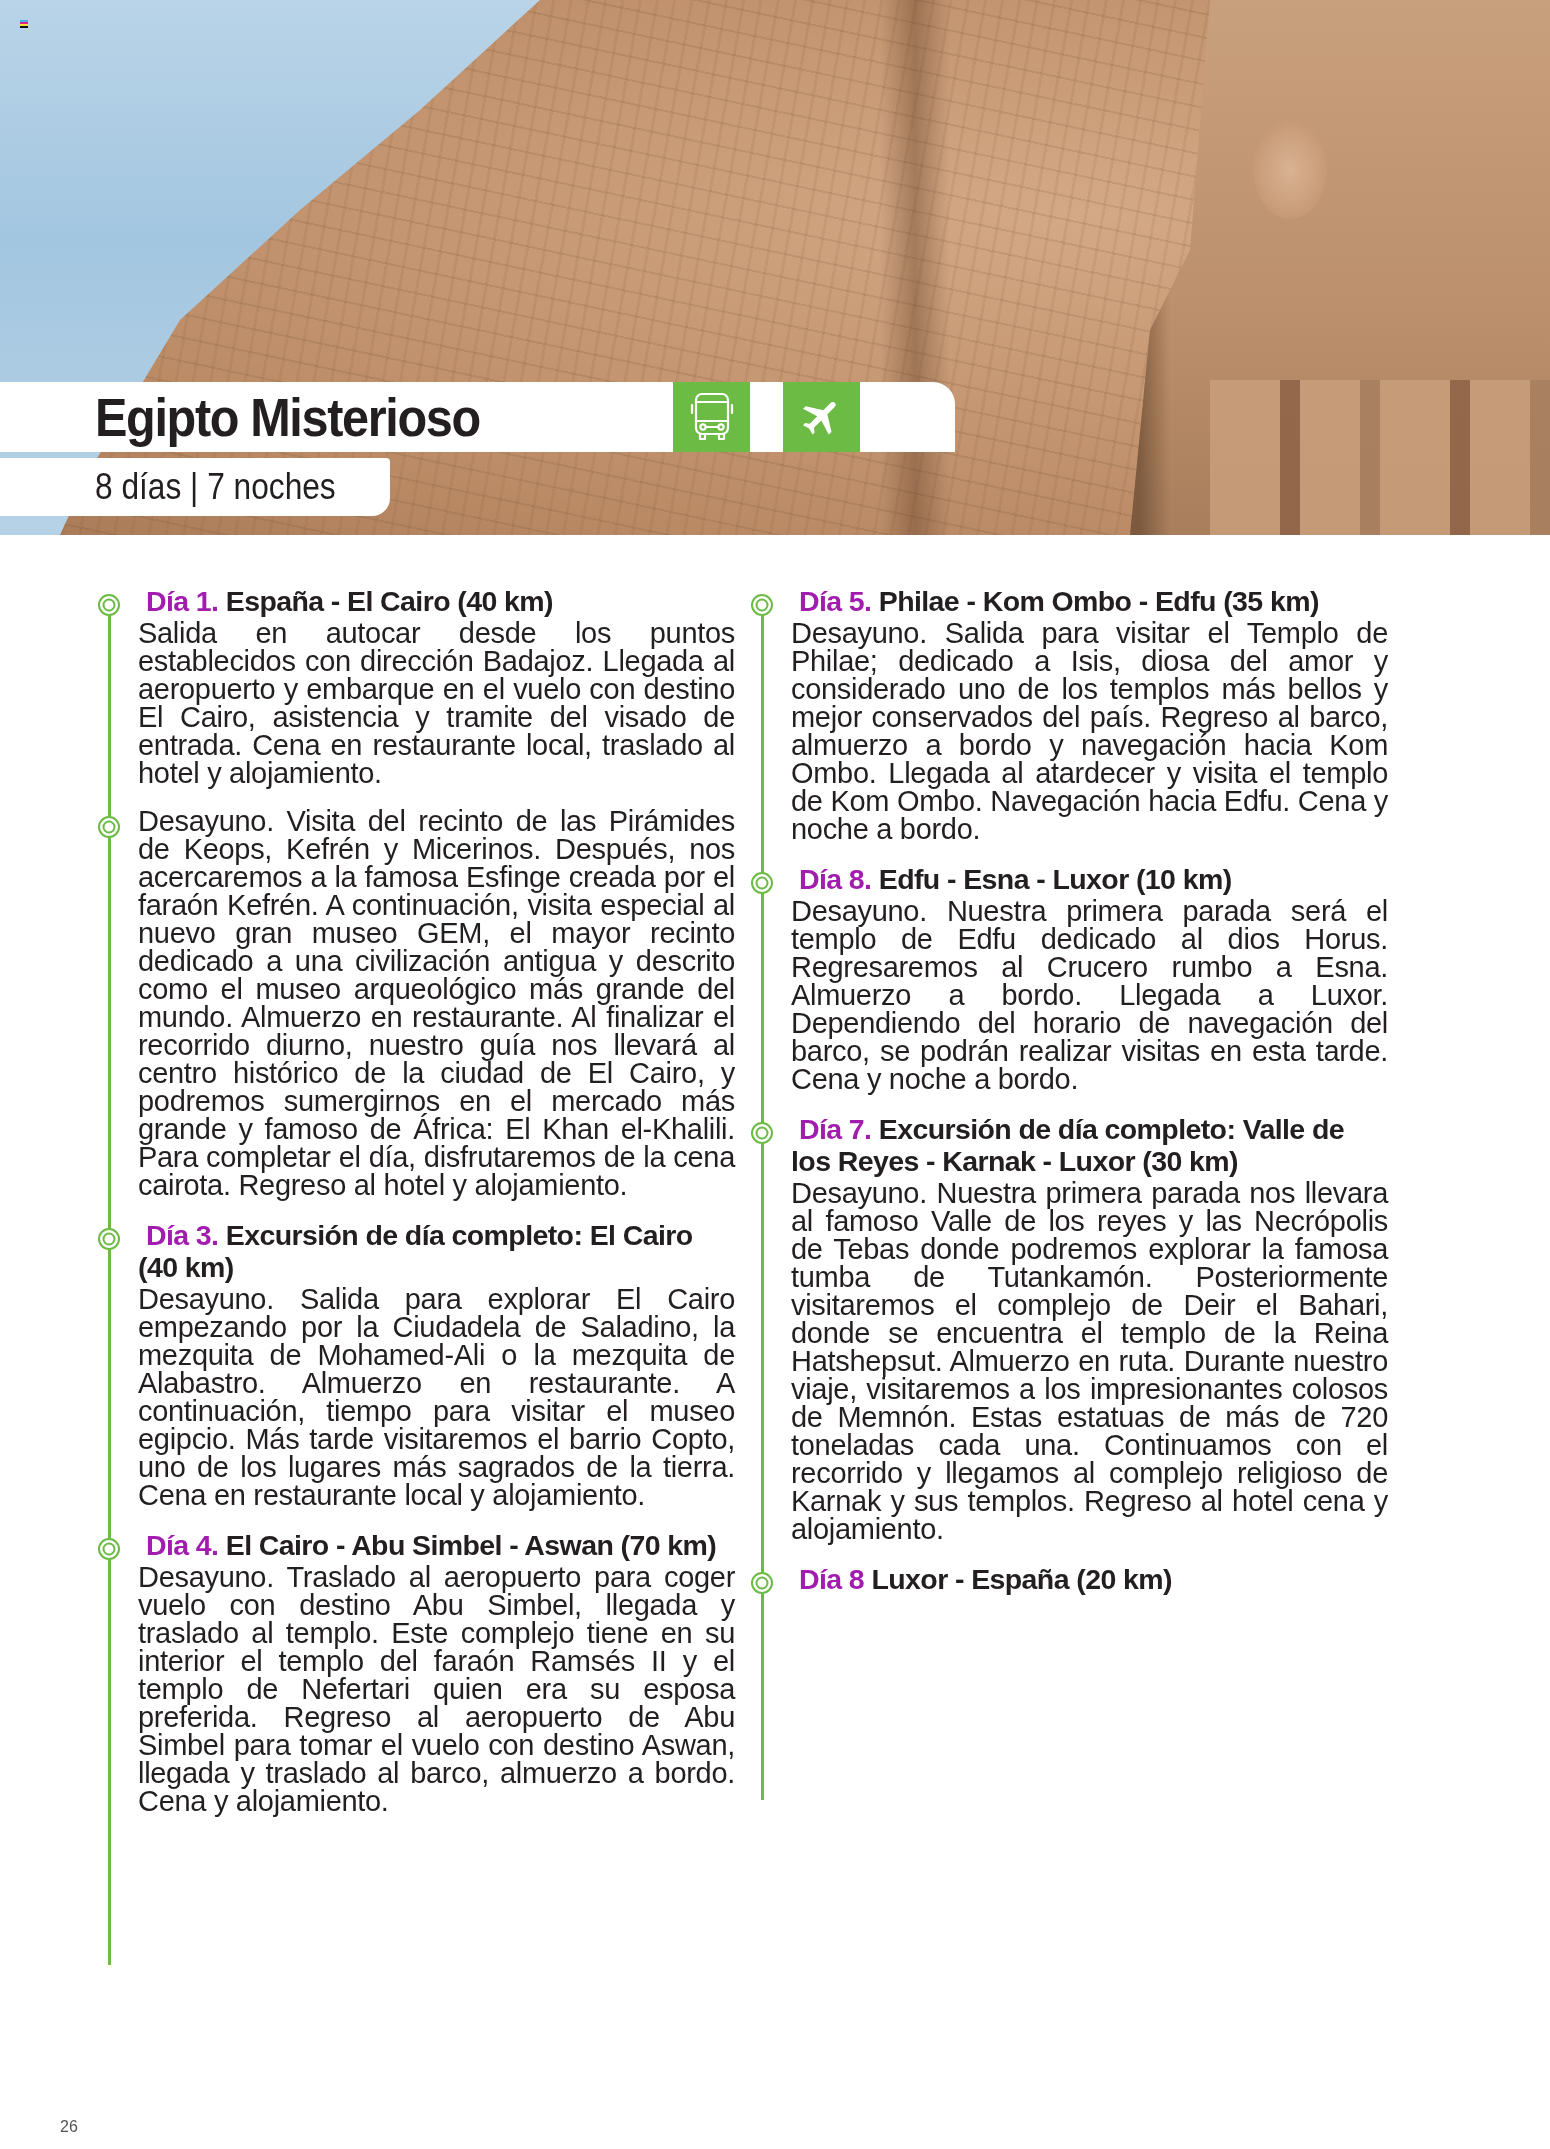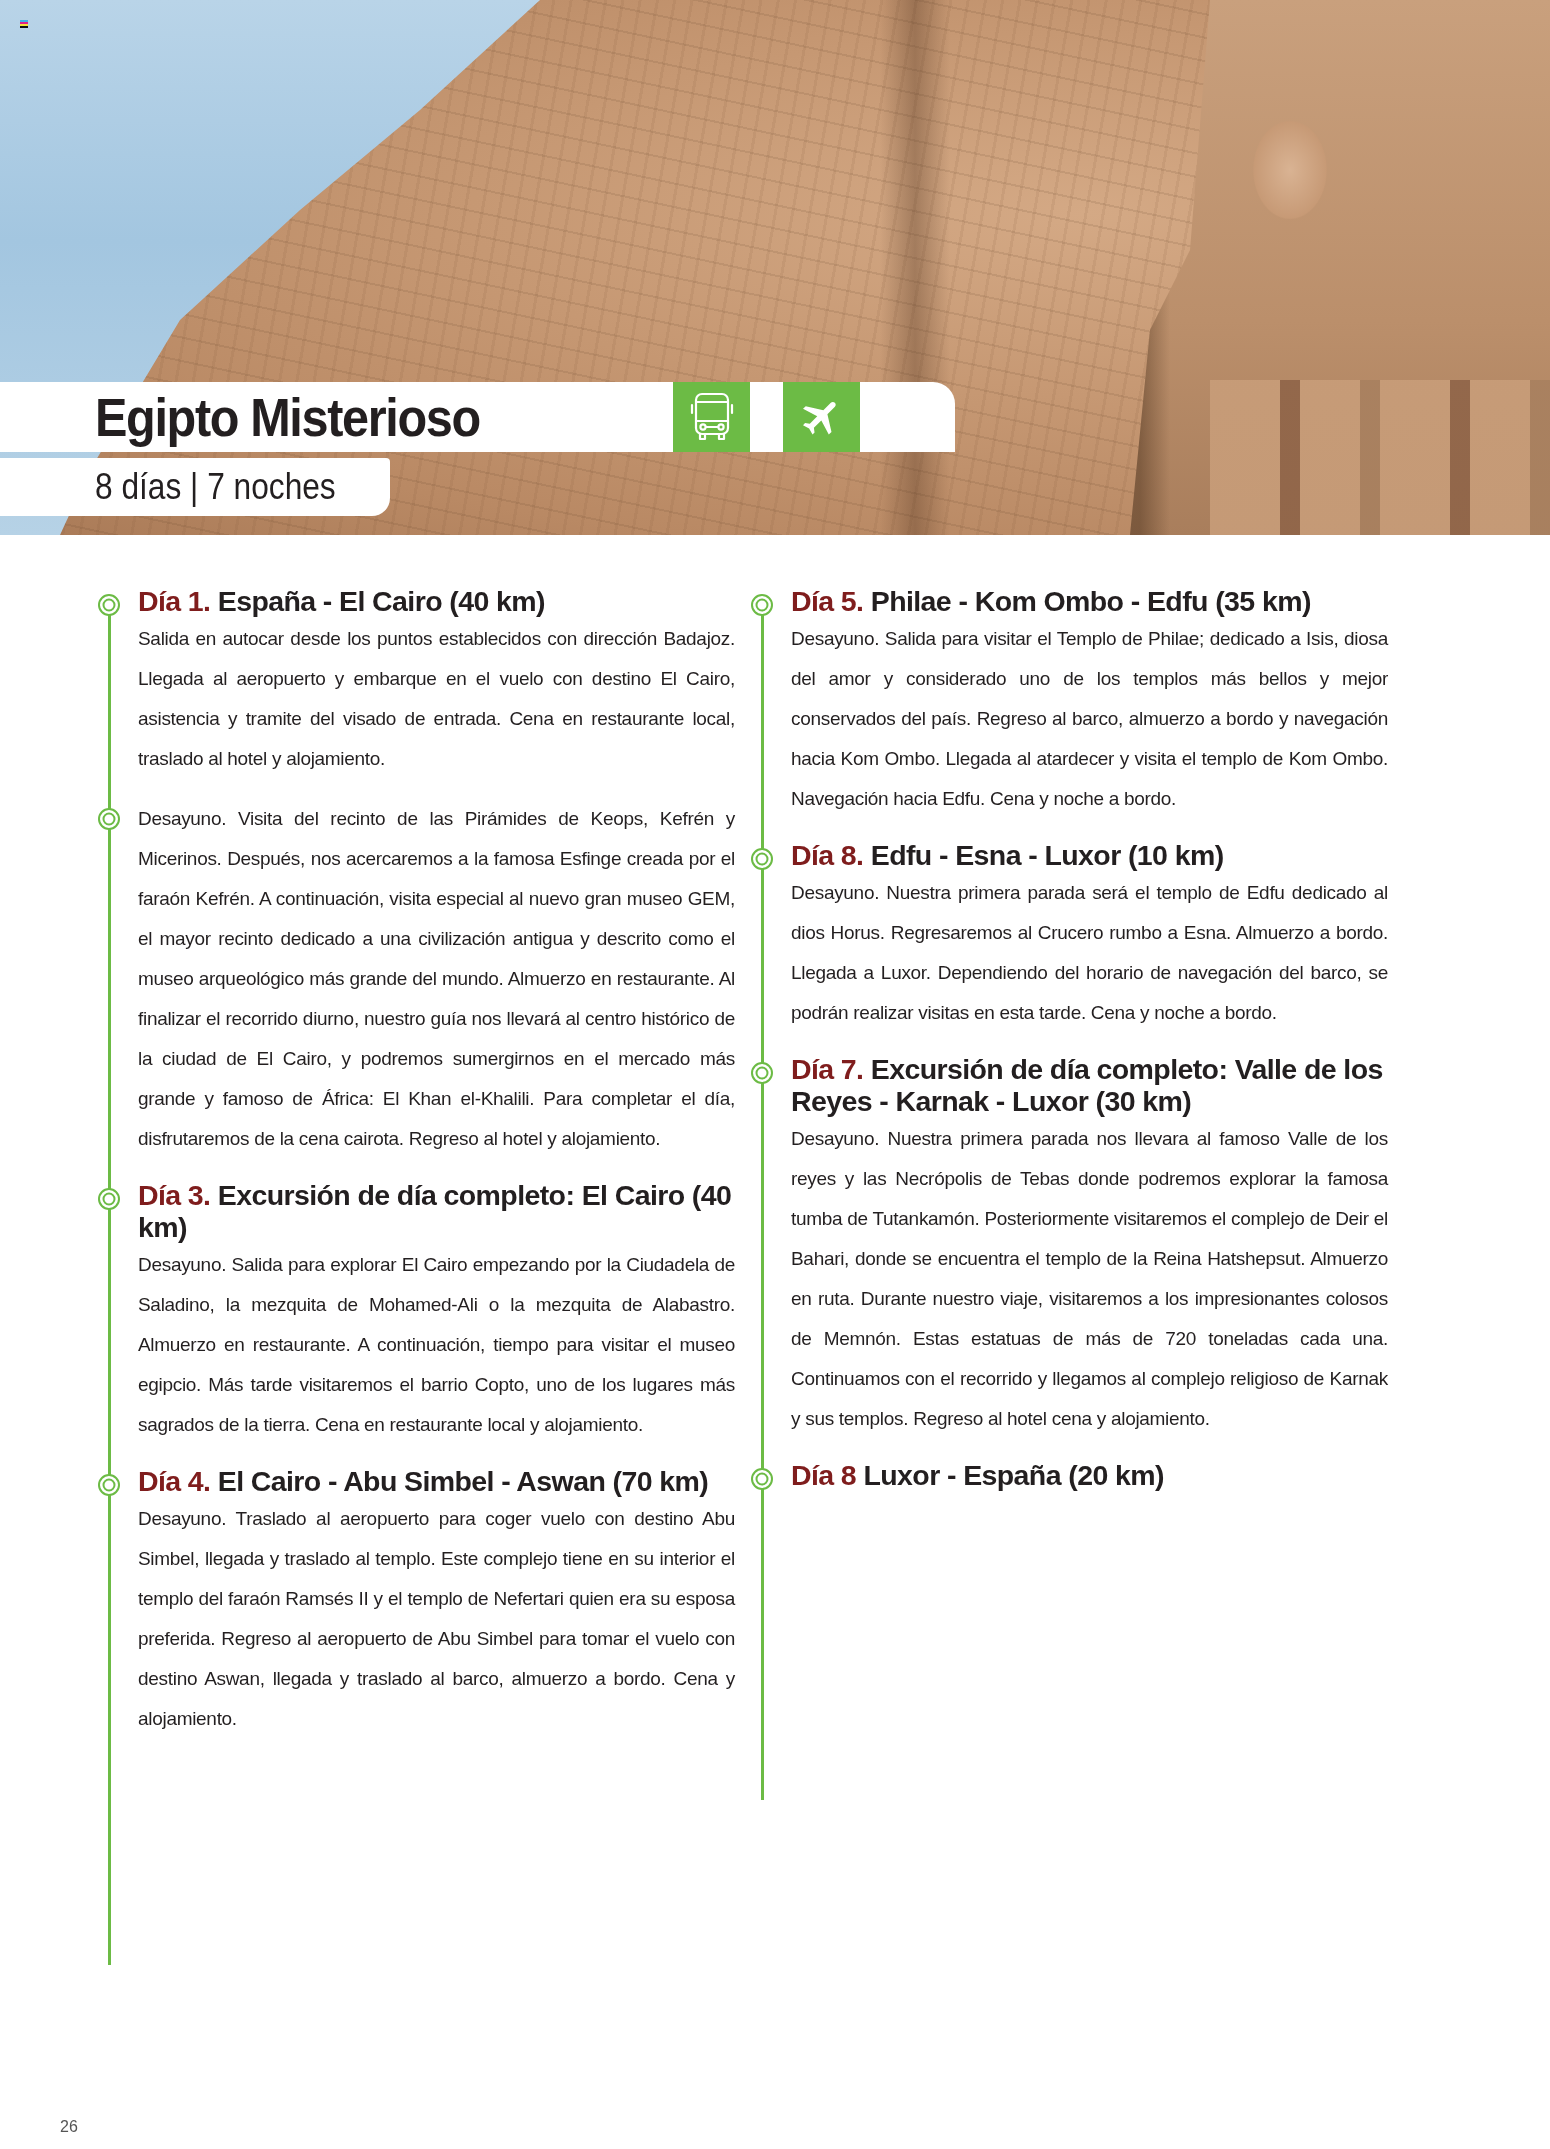--- a/index.html
+++ b/index.html
@@ -77,23 +77,23 @@
   .col.left .timeline { top:20px; height:1360px; }
   .col.right .timeline { top:20px; height:1195px; }
   .day { position:relative; padding-left:43px; margin-bottom:20px; }
   .day .marker {
     position:absolute; left:2px; top:8px; width:24px; height:24px;
   }
   .day-heading {
     font-weight:bold; font-size:28.5px; line-height:32px; color:#231f20;
     letter-spacing:-0.6px; margin:0 0 2px 0;
   }
-  .day-heading .num { color:#7f1d1d; }
+  .day-heading .num { color:#a21caf;margin-left:8px; }
   .day-body {
-    font-size:19px; line-height:40px; color:#231f20; margin:0;
+    font-size:29px; line-height:28px; color:#231f20; margin:0;
     text-align:justify; letter-spacing:-0.3px;
   }
   .day-body b { font-weight:normal; }
   .page-num {
     position:absolute; left:60px; top:2118px; font-size:16px; color:#555555;
   }
 </style>
 </head>
 <body>
 

